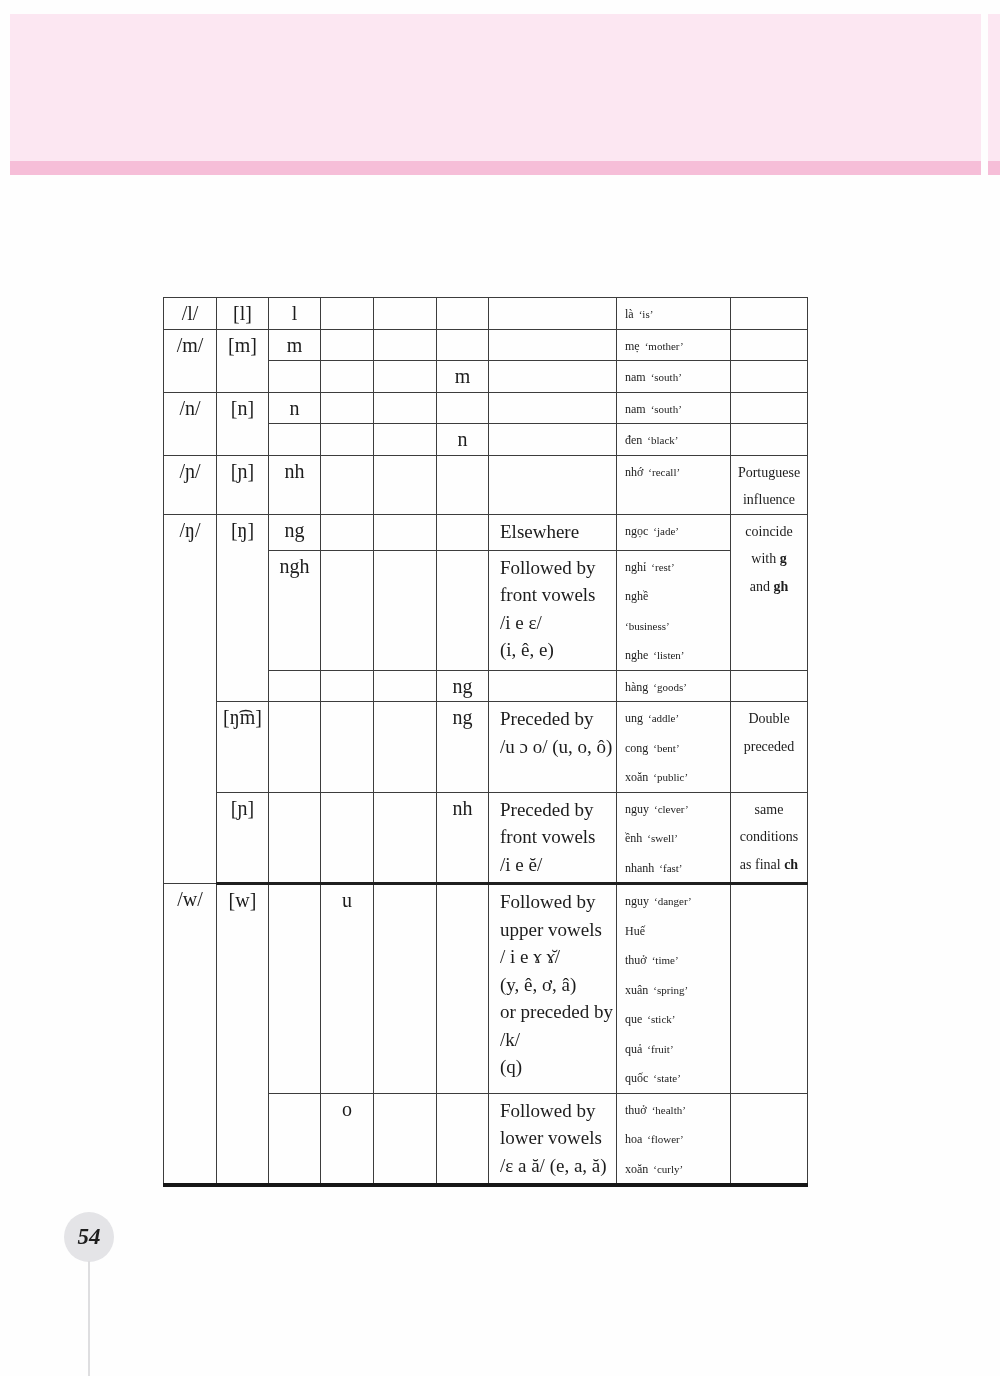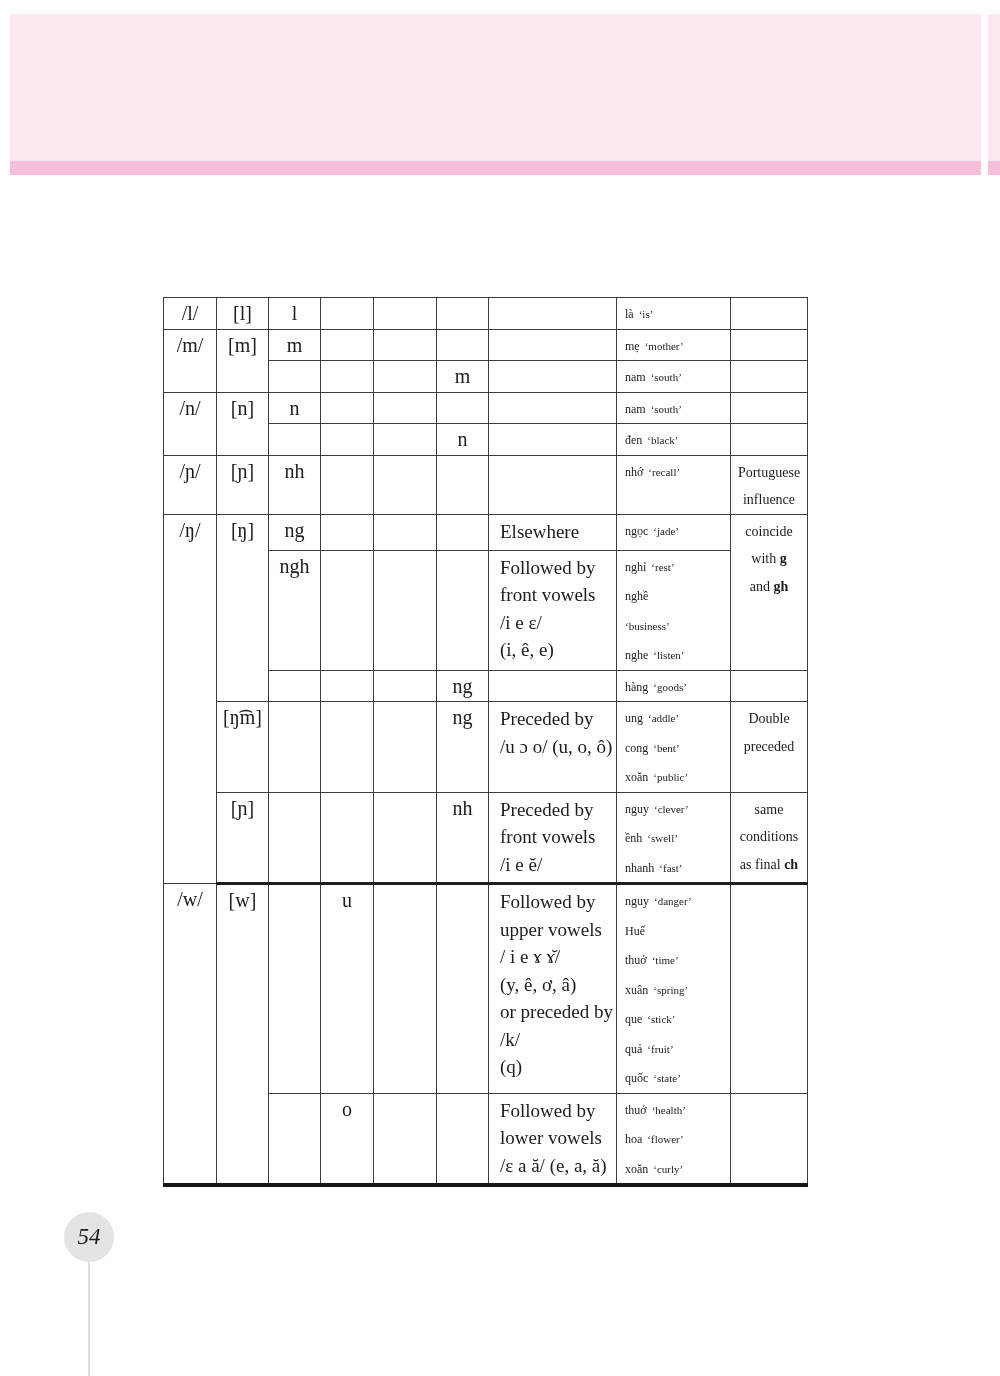--- a/index.html
+++ b/index.html
@@ -281,18 +281,18 @@
         <div class="exline"><span class="w">hoa</span><span class="g">‘flower’</span></div>
         <div class="exline"><span class="w">xoăn</span><span class="g">‘curly’</span></div>
       </td>
       <td class="note"></td>
     </tr>
 
     </tbody>
   </table>
   </div>
 
-  <div class="pagenum" style="background: rgb(228, 228, 231);">
+  <div class="pagenum" style="background: rgb(228, 228, 231); font-weight: bold;">
     <span>54</span>
   </div>
   <div class="stem"></div>
 
 </div>
 
 </body></html>

